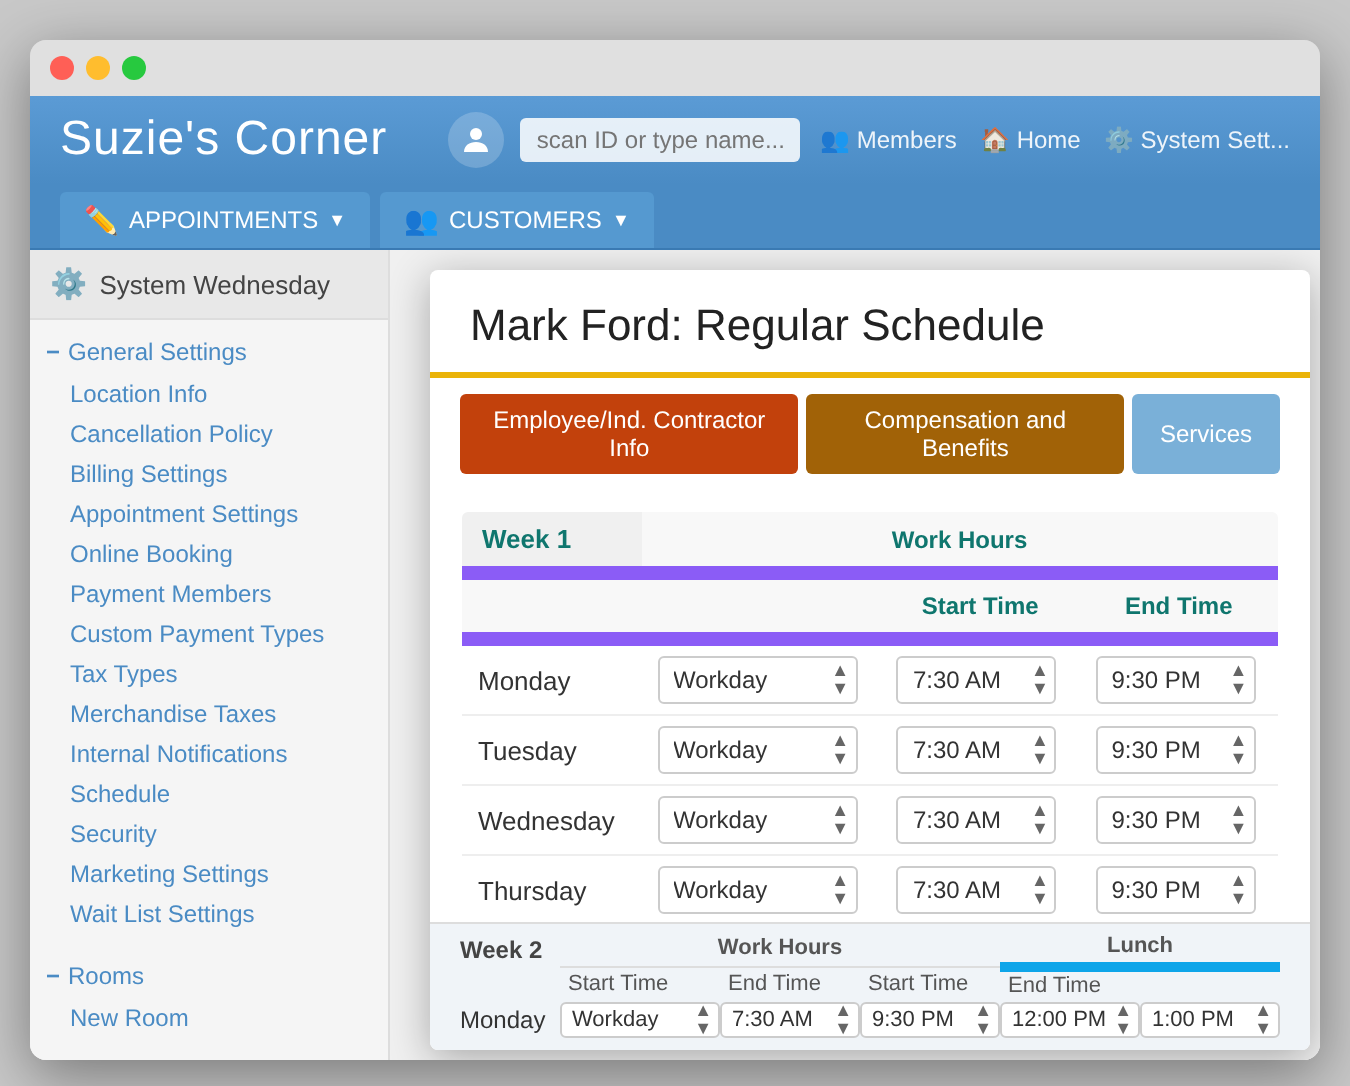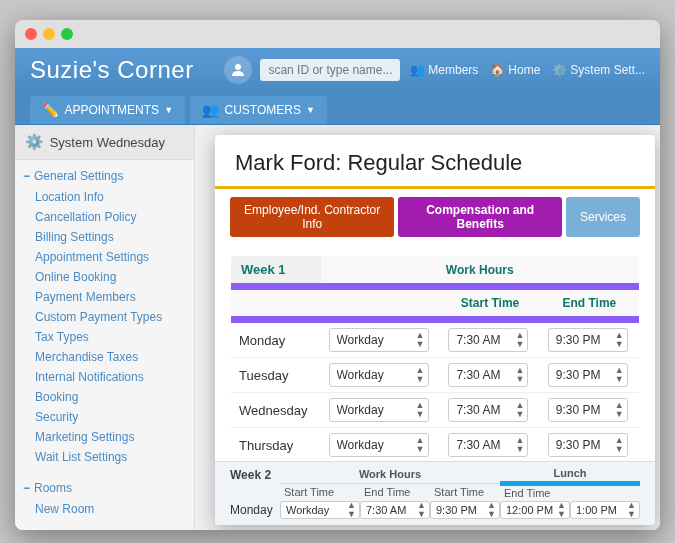--- a/index.html
+++ b/index.html
@@ -246,21 +246,21 @@
     .modal-tab {
       padding: 6px 14px;
       border-radius: 3px;
       font-size: 12px;
       cursor: pointer;
       border: none;
       color: white;
     }
 
     .modal-tab-active { background: #c2410c; }
-    .modal-tab-secondary { background: #a21caf; font-weight: bold; }
+    .modal-tab-secondary { background: #a16207; }
     .modal-tab-tertiary { background: #7ab0d8; }
 
     
     .schedule-container {
       flex: 1;
       overflow-y: auto;
       padding: 10px 15px;
     }
 
     .schedule-table {
@@ -429,21 +429,21 @@
           <div class="sidebar-item">Location Info</div>
           <div class="sidebar-item">Cancellation Policy</div>
           <div class="sidebar-item">Billing Settings</div>
           <div class="sidebar-item">Appointment Settings</div>
           <div class="sidebar-item">Online Booking</div>
           <div class="sidebar-item">Payment Members</div>
           <div class="sidebar-item">Custom Payment Types</div>
           <div class="sidebar-item">Tax Types</div>
           <div class="sidebar-item">Merchandise Taxes</div>
           <div class="sidebar-item">Internal Notifications</div>
-          <div class="sidebar-item">Booking</div>
+          <div class="sidebar-item">Schedule</div>
           <div class="sidebar-item">Security</div>
           <div class="sidebar-item">Marketing Settings</div>
           <div class="sidebar-item">Wait List Settings</div>
         </div>
         <div class="sidebar-section">
           <div class="sidebar-section-header">
             <span class="minus">−</span>
             <span>Rooms</span>
           </div>
           <div class="sidebar-item">New Room</div>

